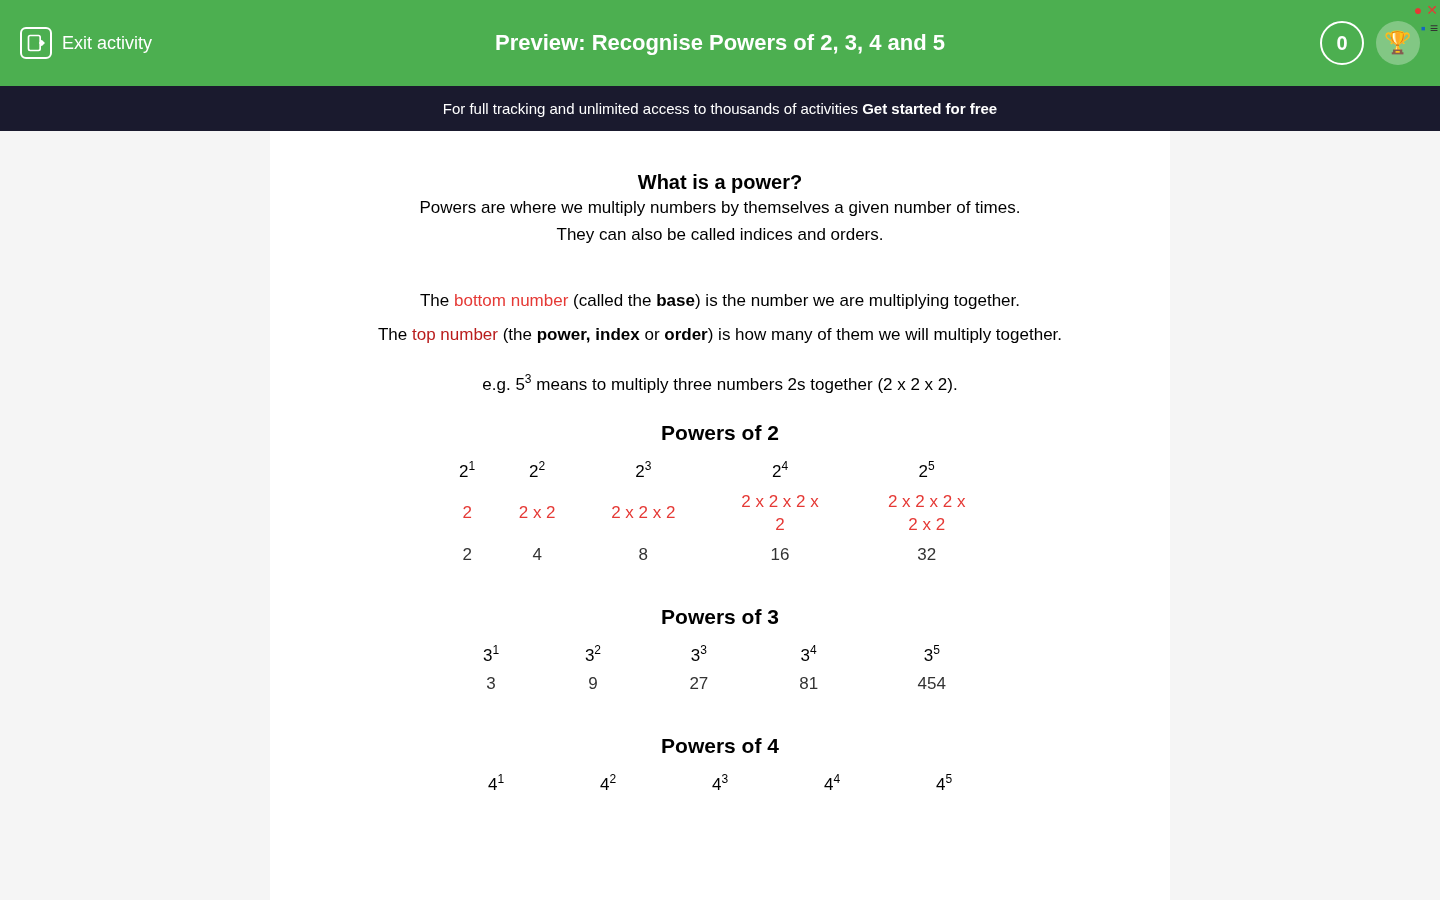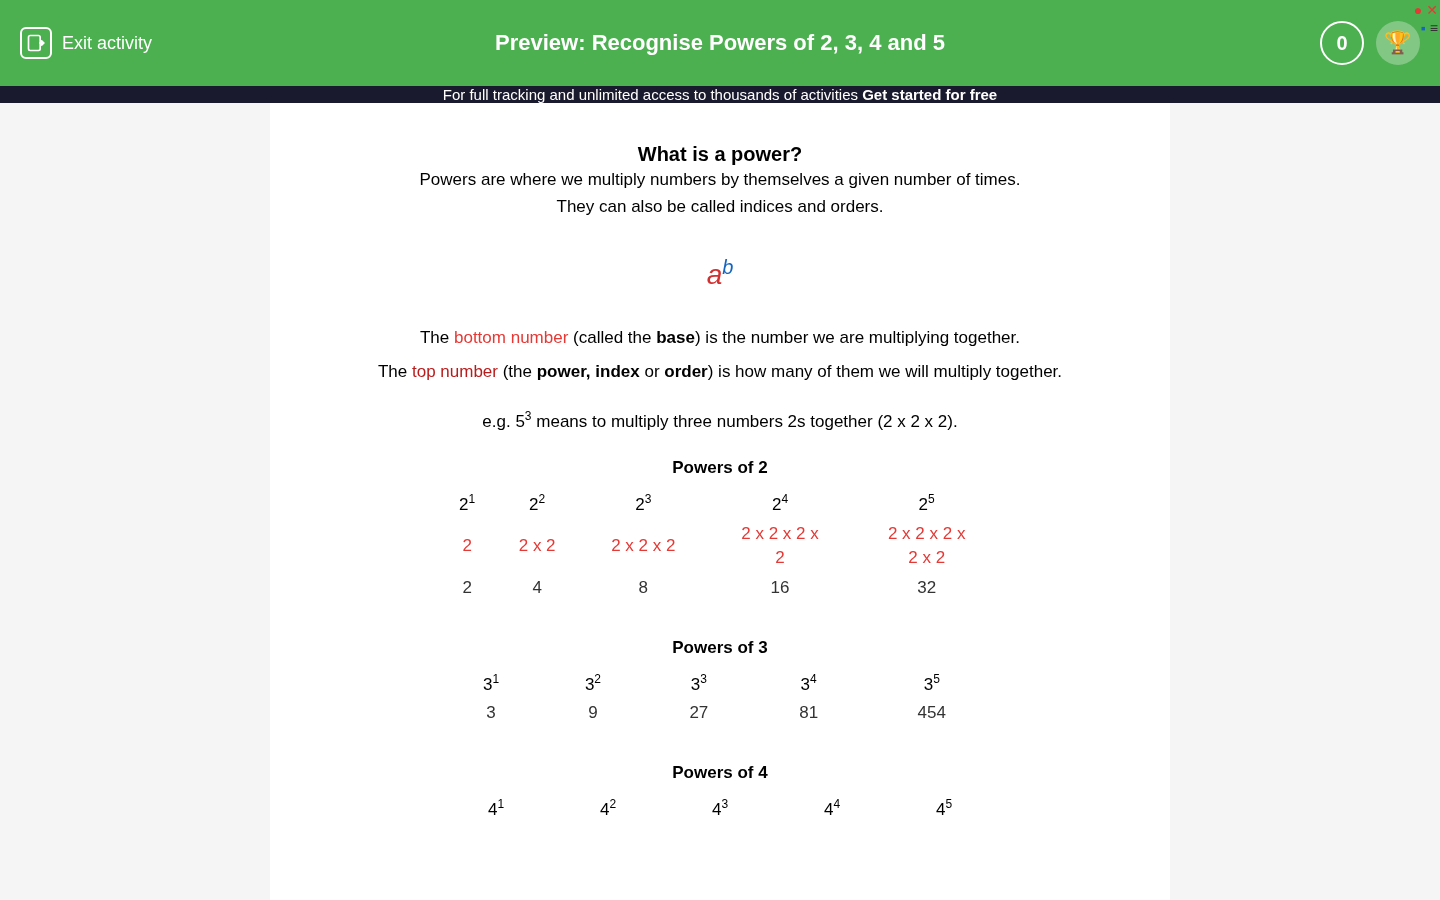--- a/index.html
+++ b/index.html
@@ -74,20 +74,21 @@
       justify-content: center;
       color: white;
       font-size: 22px;
     }
 
     
     .banner {
       background: #1a1a2e;
       color: white;
       text-align: center;
+      padding: 14px;
       font-size: 15px;
     }
     .banner strong {
       font-weight: 700;
     }
 
     
     .content {
       background: white;
       max-width: 900px;
@@ -154,21 +155,21 @@
     }
     .powers-table {
       width: 100%;
       max-width: 560px;
       margin: 0 auto 30px;
       border-collapse: separate;
       border-spacing: 0;
     }
     .powers-table th {
       font-weight: 700;
-      font-size: 17px;
+      font-size: 21px;
       text-align: center;
       padding: 6px 0 10px;
     }
     .powers-table td {
       text-align: center;
       font-size: 17px;
       padding: 4px 10px;
     }
     .powers-table td.red {
       color: #e53935;
@@ -231,23 +232,20 @@
 
 <div class="content">
 
   <div class="section-title">What is a power?</div>
 
   <div class="intro-text">
     <div>Powers are where we multiply numbers by themselves a given number of times.</div>
     <div>They can also be called indices and orders.</div>
   </div>
 
-  <div class="power-diagram">
-    <span class="base-letter">a</span><span class="exp-letter">b</span>
-  </div>
 
   <div class="explanation">
     <div>
       <span>The </span><span class="red">bottom number</span><span> (called the </span><span class="bold">base</span><span>) is the number we are multiplying together.</span>
     </div>
     <div>
       <span>The </span><span class="blue">top number</span><span> (the </span><span class="bold">power, index</span><span> or </span><span class="bold">order</span><span>) is how many of them we will multiply together.</span>
     </div>
   </div>
 

